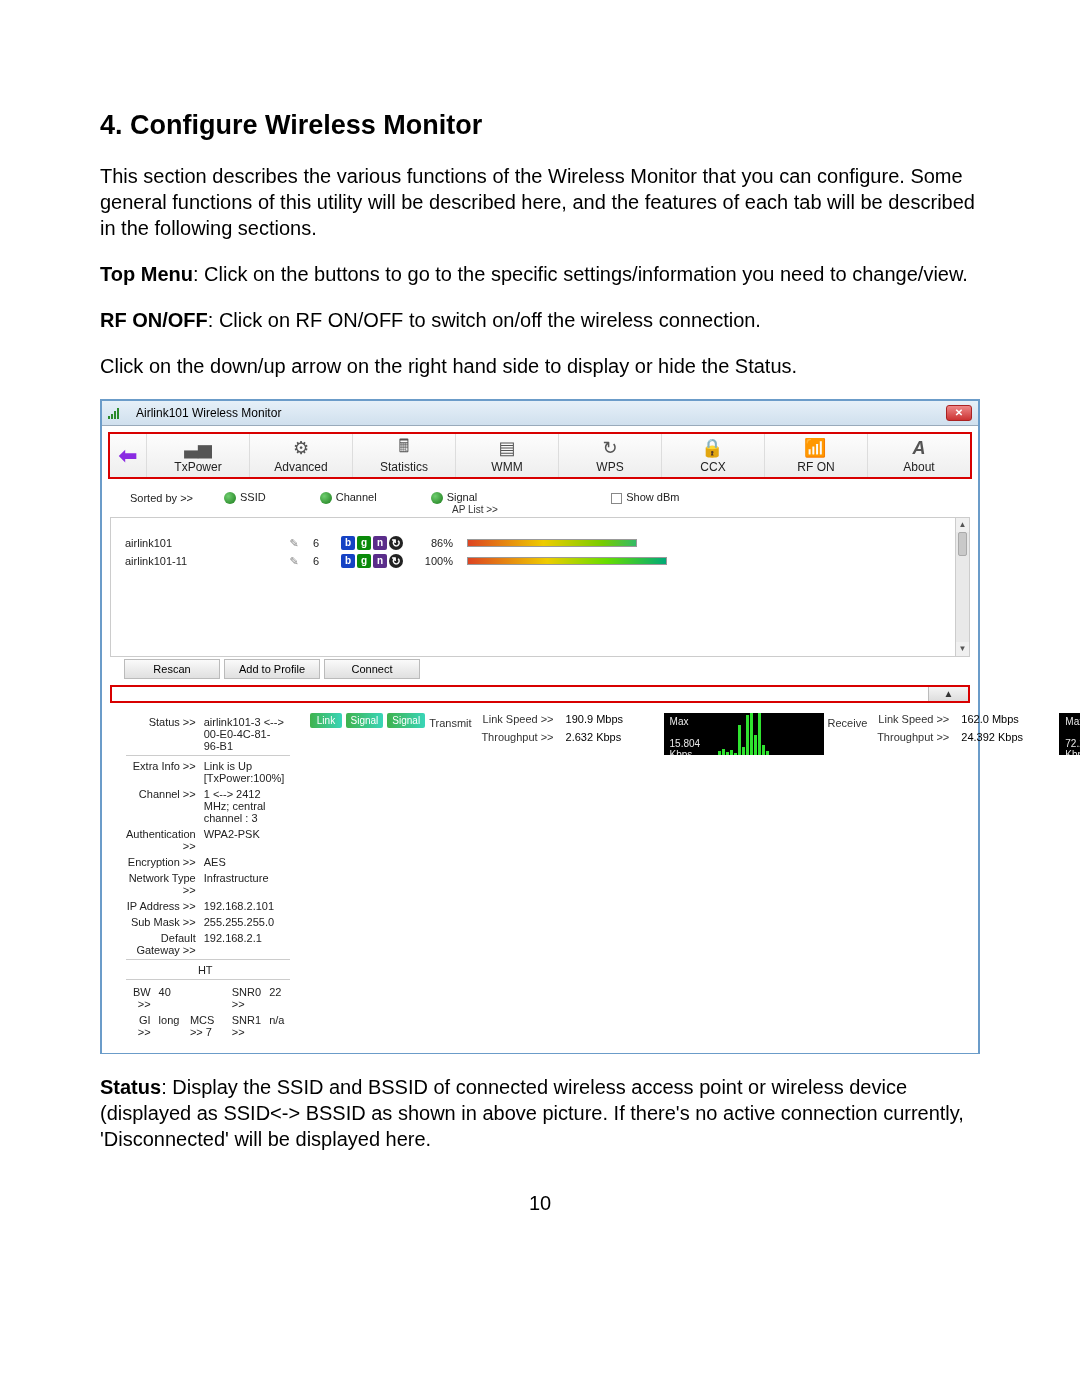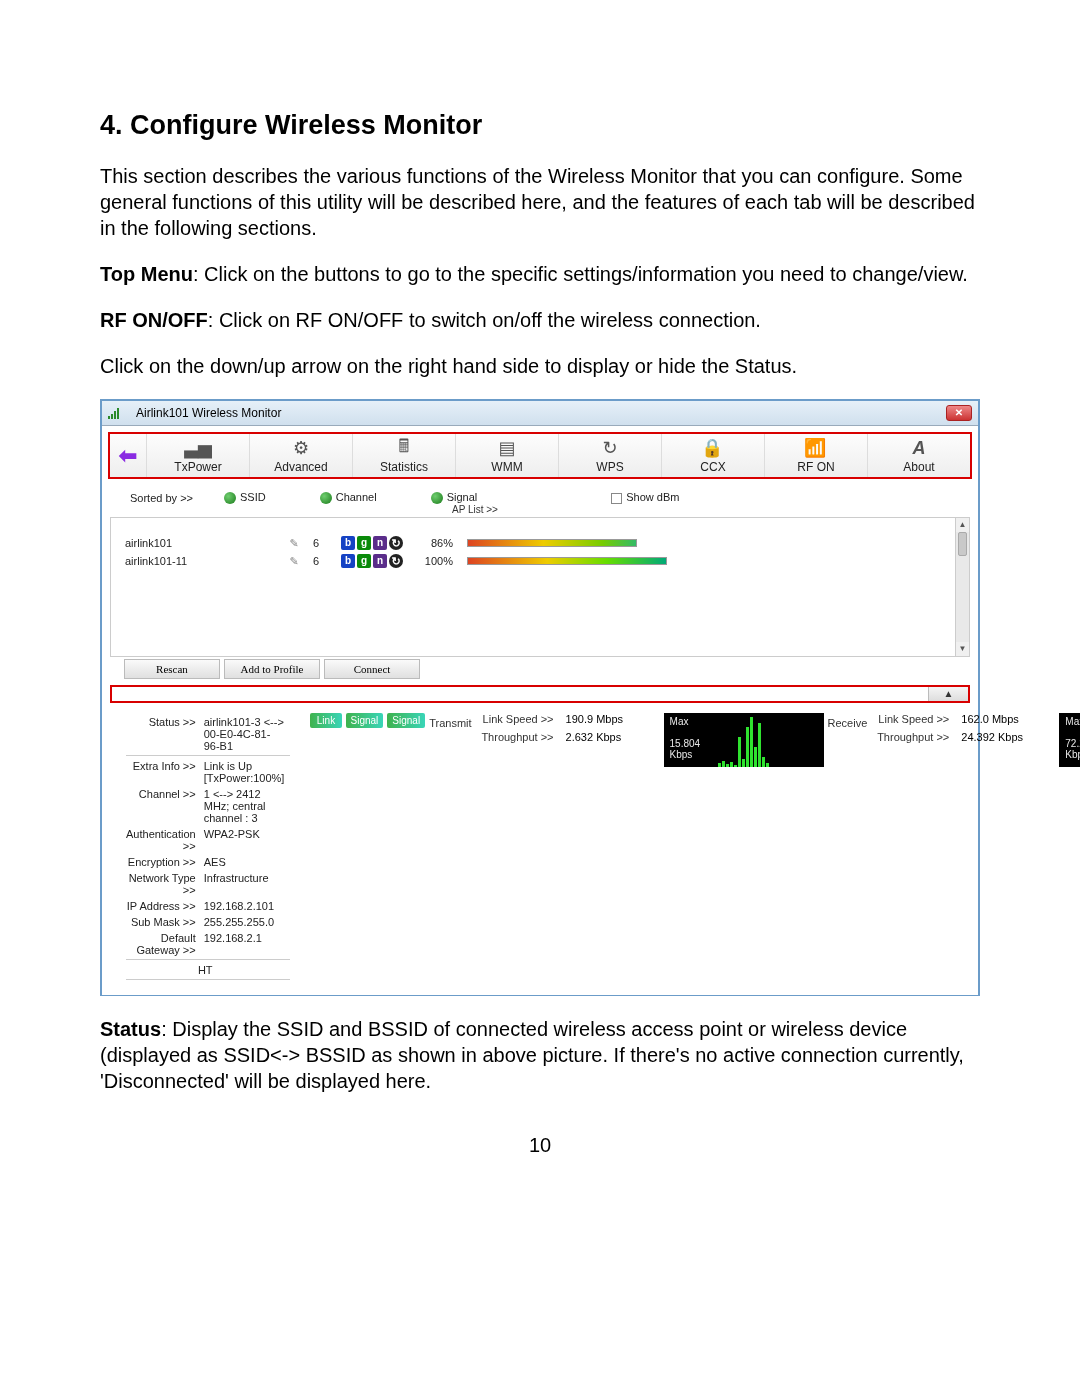--- a/index.html
+++ b/index.html
@@ -38,34 +38,34 @@
   .bgn span { width:14px; height:14px; border-radius:2px; color:#fff; font-size:10px; font-weight:bold; text-align:center; line-height:14px; }
   .bgn .b{background:#1542c4}.bgn .g{background:#0a8a0a}.bgn .n{background:#5a2d8a}
   .bgn .r{width:14px;height:14px;border-radius:50%;background:#222;color:#fff;font-size:11px;line-height:14px}
   .pct { width:48px; text-align:right; padding-right:6px; }
   .bar { height:8px; width:200px; background:linear-gradient(90deg,#d42,#ec0 40%,#6d0 70%,#0a7); border:1px solid #999; }
   .bar.partial { width:170px; background:linear-gradient(90deg,#d42,#ec0 45%,#7c0 80%,#3b6); }
   .scroll-track { position:absolute; right:0; top:0; bottom:0; width:14px; background:#e9e9e9; border-left:1px solid #ccc; }
   .scroll-arrow { width:100%; height:14px; background:#f0f0f0; text-align:center; font-size:8px; color:#555; line-height:14px; }
   .scroll-thumb { position:absolute; top:14px; left:2px; right:2px; height:24px; background:#c9c9c9; border:1px solid #aaa; border-radius:2px; }
   .ap-btns { display:flex; gap:0; margin:2px 8px 0 22px; }
-  .ap-btn { flex:0 0 auto; width:96px; font-size:11px; text-align:center; padding:3px 0; border:1px solid #bbb; background:linear-gradient(#fafafa,#e0e0e0); margin-right:4px;font-family:Liberation Serif, serif; }
+  .ap-btn { flex:0 0 auto; width:96px; font-size:11px; text-align:center; padding:3px 0; border:1px solid #bbb; background:linear-gradient(#fafafa,#e0e0e0); margin-right:4px; }
   .divider-red { margin:6px 8px 0 8px; height:18px; border:2px solid #d80000; display:flex; justify-content:flex-end; background:#fff; }
   .divider-red .tri { width:40px; background:linear-gradient(#f5f5f5,#ddd); text-align:center; font-size:10px; color:#333; line-height:14px; border-left:1px solid #bbb; }
   .status-area { display:flex; padding:10px 22px 12px; gap:18px; }
   .status-left { font-size:11px; color:#222; }
   .status-left table td { padding:1px 6px 1px 0; vertical-align:top; }
   .status-left td.key { text-align:right; width:122px; color:#222; }
   .thin-sep td { border-top:1px solid #ccc; height:2px; padding:0!important; }
   .status-right { flex:1; display:flex; flex-direction:row; gap:4px; }
   .qual-bar { height:15px; background:linear-gradient(90deg,#3fb24d,#39d5b8); color:#fff; font-size:10px; text-align:center; line-height:15px; border-radius:2px; }
   .tx-row { font-size:11px; display:flex; align-items:center; gap:12px; }
   .tx-row .lab { color:#333; width:78px; text-align:right; }
   .tx-row .val { width:90px; }
-  .chart { width:160px; height:54px; background:#000; position:relative; overflow:hidden; }
+  .chart { width:160px; height:42px; background:#000; position:relative; overflow:hidden; }
   .chart .txt { position:absolute; left:6px; top:3px; color:#e8e8e8; font-size:10px; line-height:1.1; }
   .chart .spikes { position:absolute; bottom:0; left:54px; right:0; height:100%; display:flex; align-items:flex-end; gap:1px; }
   .chart.green .spikes span{background:#2fe22f}
   .chart.yellow .spikes span{background:#f6e21a}
   .chart .spikes span{width:3px}
   .section-lbl { font-size:11px; color:#333; margin-top:4px; }
   .ht-row td{ font-size:11px; padding:1px 6px 1px 0; }
   .pagenum { text-align:center; font-size:20px; margin-top:40px; }
 </style>
 </head>
@@ -235,20 +235,38 @@
             </tr>
         <tr class="thin-sep">
               <td colspan="2"></td>
             </tr>
         <tr>
               <td colspan="2" style="text-align:center">HT</td>
             </tr>
         <tr class="thin-sep">
               <td colspan="2"></td>
             </tr>
+      </tbody>
+        </table>
+      <table class="ht-row">
+        <tbody>
+            <tr>
+          <td style="width:60px;text-align:right">BW &gt;&gt;</td>
+              <td style="width:40px">40</td>
+          <td style="width:80px"></td>
+          <td>SNR0 &gt;&gt;</td>
+              <td>22</td>
+        </tr>
+        <tr>
+          <td style="text-align:right">GI &gt;&gt;</td>
+              <td>long</td>
+          <td><span>MCS &gt;&gt;</span>&nbsp;<span>7</span></td>
+          <td>SNR1 &gt;&gt;</td>
+              <td>n/a</td>
+        </tr>
       </tbody>
         </table>
     </div>
 
     <div class="status-right">
       <div class="qual-bar">Link Quality &gt;&gt; 100%</div>
       <div class="qual-bar">Signal Strength 1 &gt;&gt; 100%</div>
       <div class="qual-bar">Signal Strength 2 &gt;&gt; 100%</div>
 
       <div class="section-lbl">Transmit</div>

